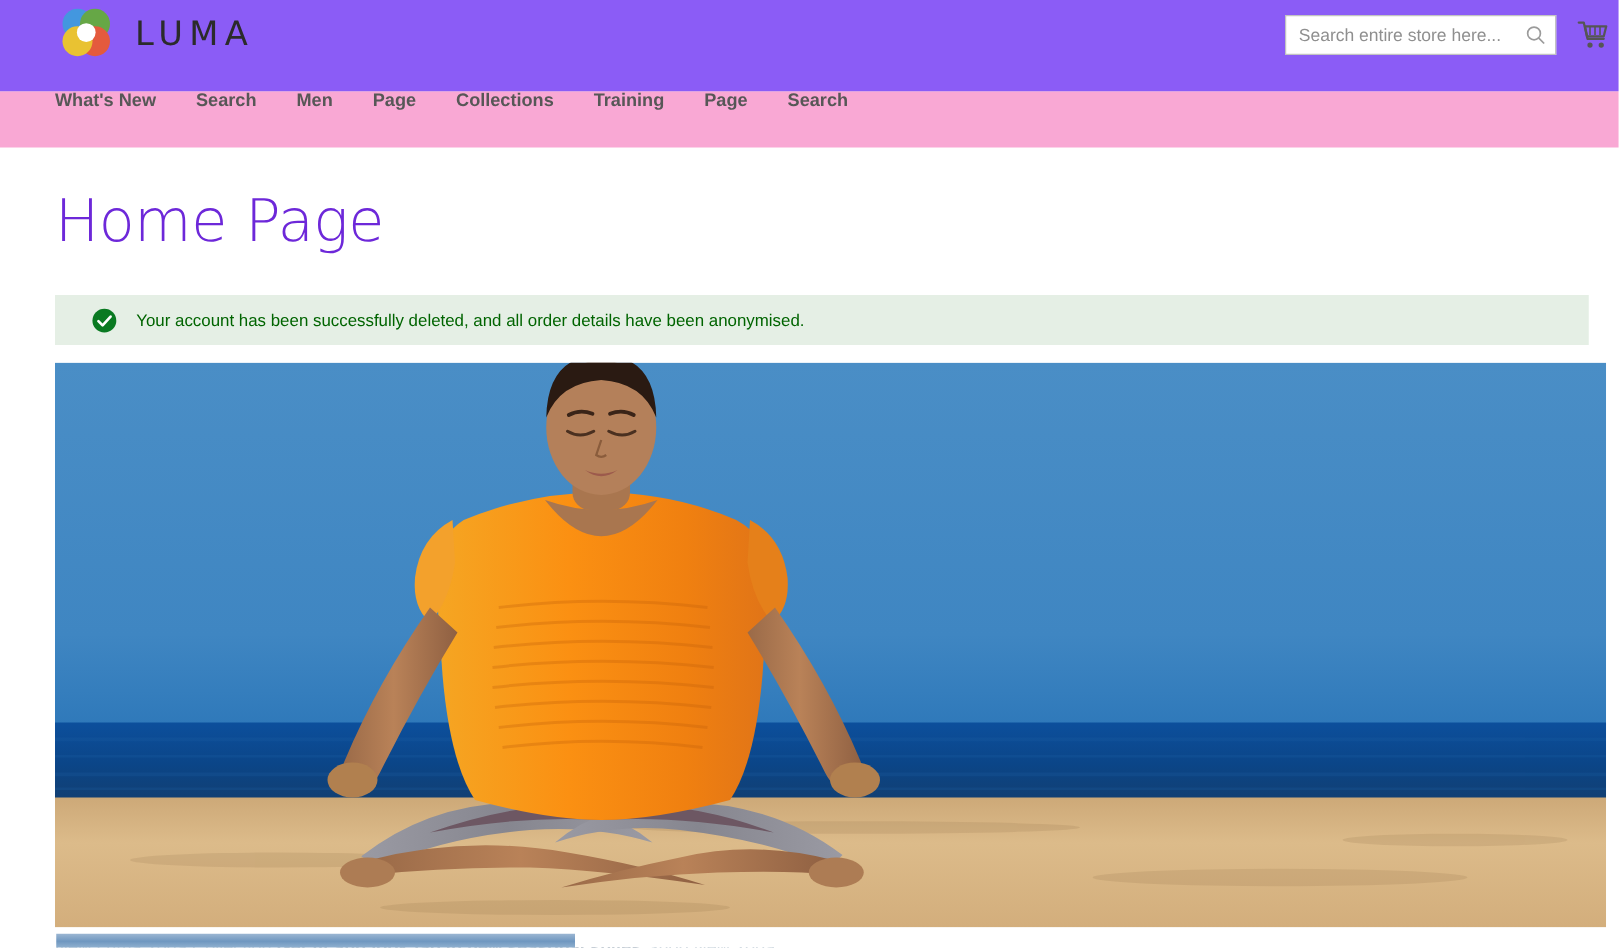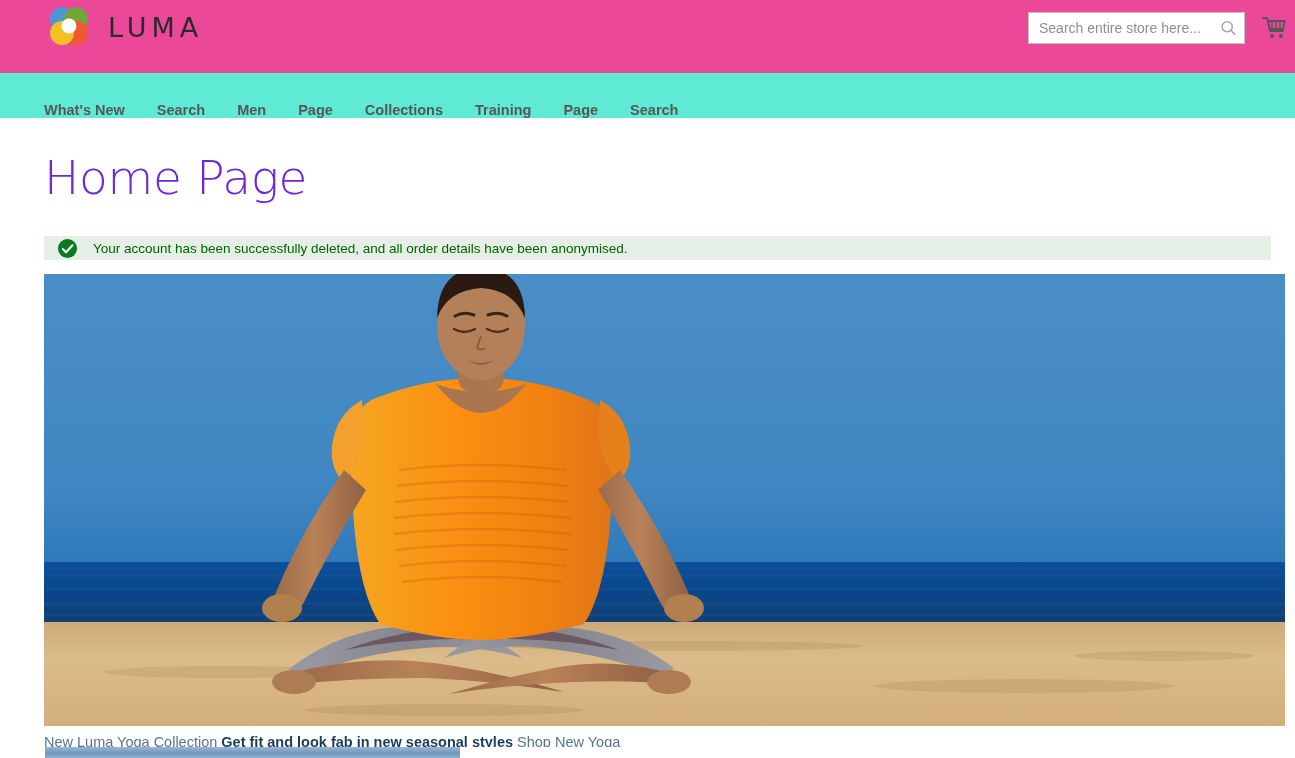--- a/index.html
+++ b/index.html
@@ -9,21 +9,21 @@
     width: 1295px; height: 758px;
     overflow: hidden;
     background: #ffffff;
     font-family: "Liberation Sans", sans-serif;
   }
 
   
   .header {
     position: relative;
     height: 73px;
-    background: #ec4899;
+    background: #8b5cf6;
   }
   .logo-wrap {
     position: absolute;
     left: 44px; top: 2px;
     display: flex; align-items: center; gap: 14px;
   }
   .logo-mark { width: 50px; height: 50px; display: block; }
   .logo-text {
     font-size: 27px;
     letter-spacing: 5px;
@@ -56,23 +56,23 @@
     position: absolute; right: 7px; top: 50%;
     transform: translateY(-50%);
     width: 17px; height: 17px;
     cursor: pointer;
   }
   .cart-icon { width: 26px; height: 26px; cursor: pointer; display:block; }
 
   
   .nav {
     height: 45px;
-    background: #5eead4;
+    background: #f9a8d4;
     display: flex;
-    align-items: flex-end;
+    align-items: flex-start;
     padding-left: 44px;
   }
   .nav-item {
     font-size: 14.5px;
     font-weight: bold;
     color: #575757;
     margin-right: 32px;
     cursor: pointer;
     white-space: nowrap;
     font-family: "Liberation Sans", sans-serif;
@@ -84,25 +84,25 @@
     font-size: 47px;
     font-weight: 300;
     color: #6d28d9;
     letter-spacing: -0.3px;
     font-family: "DejaVu Sans", sans-serif;
   }
 
   
   .message {
     margin: 31px 24px 0 44px;
-    height: 24px;
+    height: 40px;
     background: #e5efe5;
     display: flex;
     align-items: center;
-    padding-left: 13px;
+    padding-left: 29px;
   }
   .msg-icon { width: 21px; height: 21px; flex: none; }
   .msg-text {
     margin-left: 15px;
     font-size: 13.5px;
     color: #006400;
     font-family: "Liberation Sans", sans-serif;
   }
 
   

